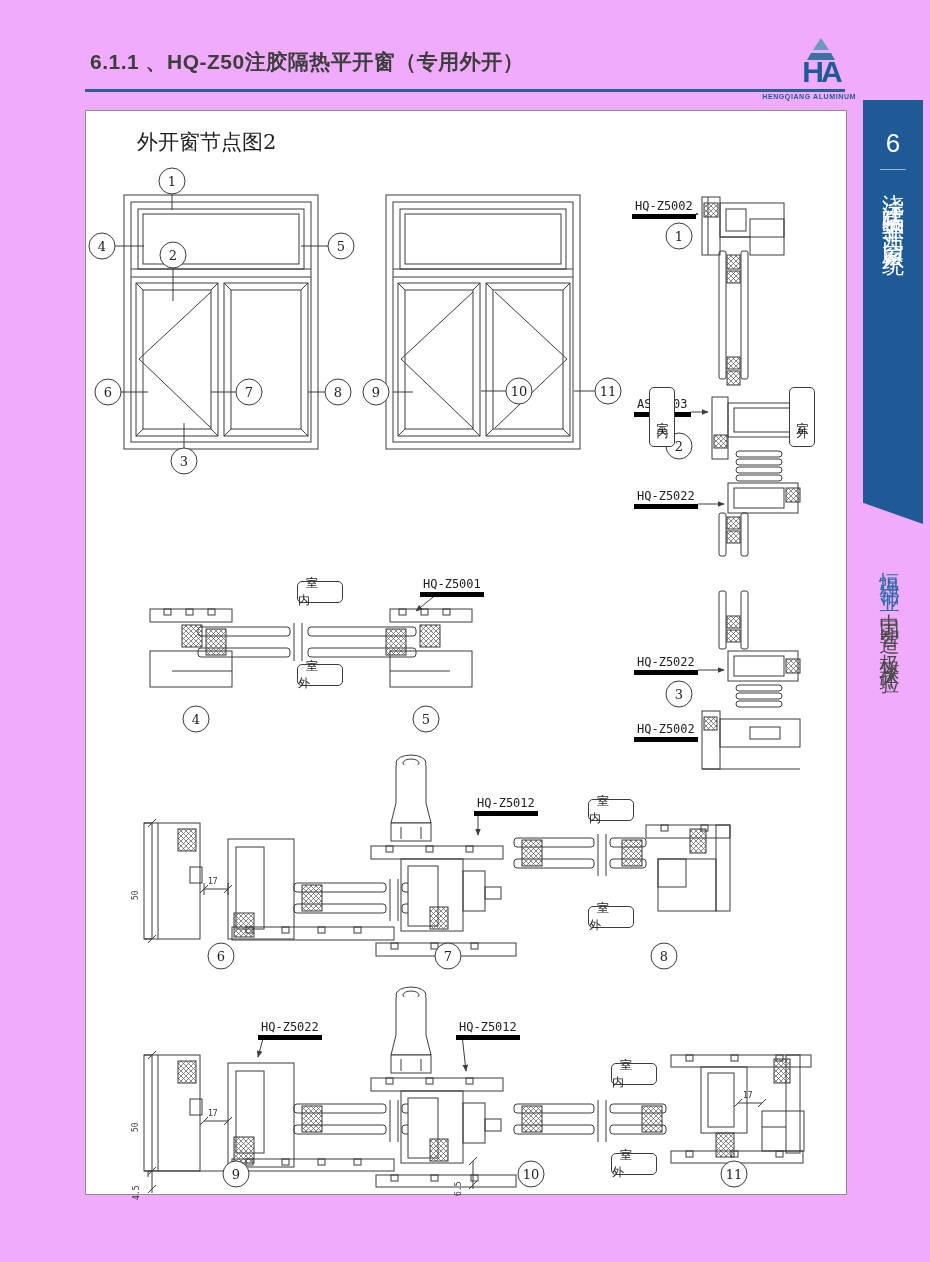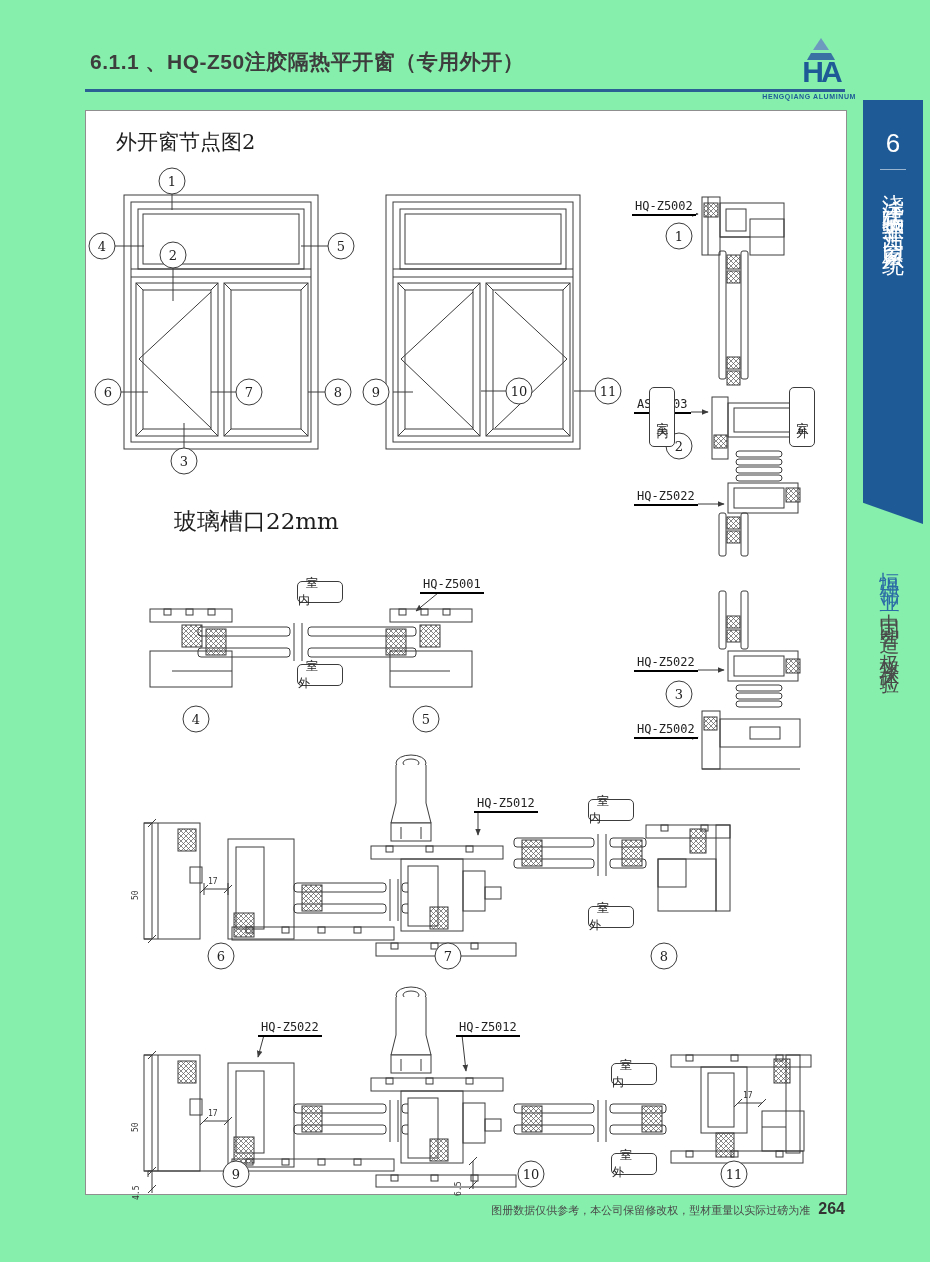--- a/index.html
+++ b/index.html
@@ -1,46 +1,46 @@
 <!DOCTYPE html>
 <html><head>
 <meta charset="utf-8">
 <style>
   html,body{margin:0;padding:0;background:#fff;}
-  .page{position:relative;width:930px;height:1262px;background:#86efac;overflow:hidden;
+  .page{position:relative;width:930px;height:1262px;background:#f0abfc;overflow:hidden;
         font-family:"Liberation Sans",sans-serif;text-decoration:underline;}
   
   .title{position:absolute;left:90px;top:48px;font-size:21px;font-weight:bold;color:#3d3d3d;letter-spacing:.5px;}
   .rule{position:absolute;left:85px;top:89px;width:760px;height:3px;background:#2b6094;}
   .logo{position:absolute;left:760px;top:36px;width:96px;text-align:right;}
   .logo .brand{font-size:7px;font-weight:bold;color:#1d5a96;letter-spacing:.6px;margin-top:1px;white-space:nowrap;}
   
   .ribbon{position:absolute;left:863px;top:100px;width:60px;height:424px;background:#1e5a96;
           clip-path:polygon(0 0,100% 0,100% 100%,0 95%);color:#fff;text-align:center;}
   .ch-no{font-size:26px;margin-top:28px;}
   .ch-sep{width:26px;height:1px;background:rgba(255,255,255,.55);margin:10px auto 6px;}
   .ch-title{writing-mode:vertical-rl;font-size:22px;letter-spacing:6px;margin:4px auto 0;}
   .tagline{position:absolute;left:877px;top:556px;writing-mode:vertical-rl;font-size:20px;letter-spacing:7px;}
   .tag-brand,.tag-dot{color:#2c6ca6;}
   .tag-rest{color:#4a4a4a;}
   
   .canvas{position:absolute;left:85px;top:110px;width:760px;height:1083px;border:1px solid #8f8f8f;background:#fff;}
   .canvas svg{position:absolute;left:0;top:0;}
-  .cjk-serif{font-family:"DejaVu Serif","Liberation Serif",serif;}
+  .cjk-serif{font-family:"DejaVu Serif","Liberation Serif",serif;margin-left:21px;}
   .heading{position:absolute;left:30px;top:17px;font-size:21px;color:#1d1d1d;}
   .glass-note{position:absolute;left:88px;top:395px;font-size:23px;color:#1d1d1d;}
   .co{position:absolute;width:25px;height:25px;border:1.3px solid #3c3c3c;border-radius:50%;background:#fff;
       display:flex;align-items:center;justify-content:center;font:13px "DejaVu Serif",serif;color:#222;
       transform:translate(-50%,-50%);}
   .room{position:absolute;border:1px solid #3c3c3c;border-radius:5px;background:#fff;color:#222;
         display:flex;align-items:center;justify-content:center;font-family:"DejaVu Serif",serif;}
   .room.h{width:44px;height:20px;font-size:12px;letter-spacing:8px;text-indent:8px;}
   .room.v{width:24px;height:58px;font-size:12px;writing-mode:vertical-rl;letter-spacing:5px;}
   .plabel{position:absolute;font:12px "DejaVu Sans Mono","Liberation Mono",monospace;color:#222;
-          border-bottom:2px solid #000000;padding:0 3px 1px;white-space:nowrap;background:#fff;}
+          border-bottom:5px solid #000000;padding:0 3px 1px;white-space:nowrap;background:#fff;}
   .dim{position:absolute;font:8px "DejaVu Sans Mono",monospace;color:#333;white-space:nowrap;}
   .dim.rot{transform:rotate(-90deg);transform-origin:left bottom;}
   
   .footer{position:absolute;left:0;top:1200px;width:845px;text-align:right;}
   .footer .note{font-size:11px;color:#4a4a4a;}
   .footer .pageno{font-size:16px;color:#333;margin-left:8px;font-weight:bold;}
 </style>
 </head>
 <body>
 
@@ -346,21 +346,20 @@
           <line x1="676" y1="1016" x2="700" y2="1016"></line>
         <line x1="652" y1="992" x2="676" y2="992"></line>
         <line x1="648" y1="996" x2="656" y2="988"></line>
           <line x1="672" y1="996" x2="680" y2="988"></line>
         <line x1="178" y1="924" x2="172" y2="946" marker-end="url(#arw)"></line>
         <line x1="376" y1="924" x2="380" y2="960" marker-end="url(#arw)"></line>
       </g>
     </svg>
 
     <div class="heading cjk-serif">外开窗节点图2</div>
-    <div class="glass-note cjk-serif">玻璃槽口22mm</div>
 
     <div class="co" style="left:86px;top:70px">
         <span>1</span>
       </div>
     <div class="co" style="left:87px;top:144px">
         <span>2</span>
       </div>
     <div class="co" style="left:98px;top:350px">
         <span>3</span>
       </div>
@@ -444,17 +443,14 @@
 
     <div class="dim rot" style="left:54px;top:780px">50</div>
     <div class="dim" style="left:122px;top:766px">17</div>
     <div class="dim rot" style="left:54px;top:1012px">50</div>
     <div class="dim" style="left:122px;top:998px">17</div>
     <div class="dim rot" style="left:55px;top:1080px">4.5</div>
     <div class="dim rot" style="left:377px;top:1076px">6.5</div>
     <div class="dim" style="left:657px;top:980px">17</div>
   </div>
 
-  <div class="footer">
-    <span class="note">图册数据仅供参考，本公司保留修改权，型材重量以实际过磅为准</span><span class="pageno">264</span>
-  </div>
 
 </div>
 
 </body></html>

